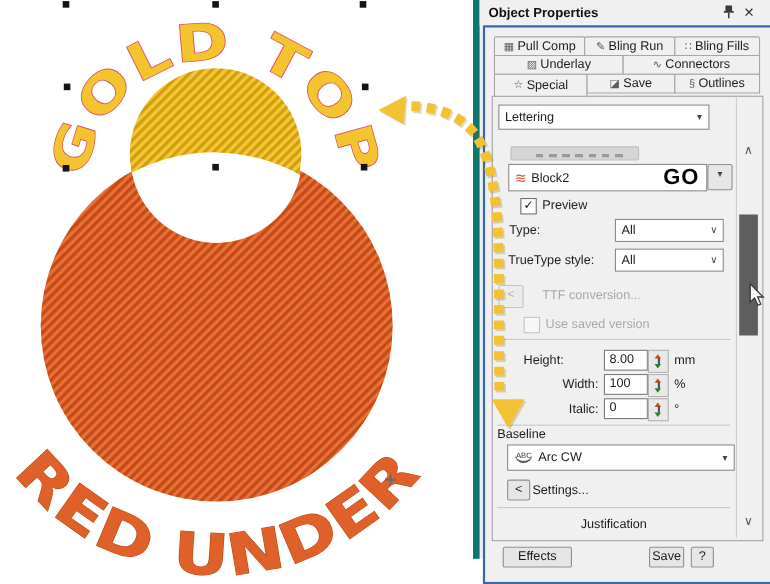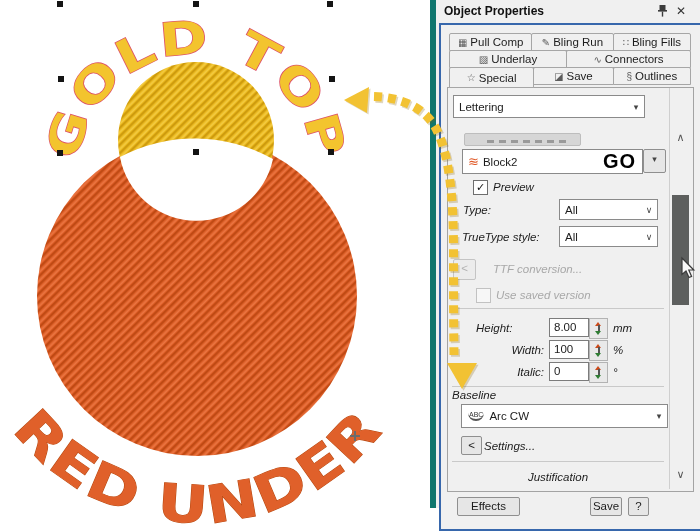--- a/index.html
+++ b/index.html
@@ -25,21 +25,21 @@
   .scrollthumb{position:absolute;left:236px;top:195px;width:17px;height:110px;background:#5d5f5e;}
   .scrollarrow{position:absolute;left:236px;width:17px;height:14px;text-align:center;color:#555;font-size:11px;line-height:13px;}
   
   .combo{position:absolute;background:#fff;border:1px solid #8a8a8a;display:flex;align-items:center;}
   .combo .val{padding-left:5px;flex:1;}
   .combo .dd{width:16px;text-align:center;color:#444;font-size:9px;}
   .grayclip{position:absolute;background:#d6d6d6;border:1px solid #bdbdbd;border-radius:2px;overflow:hidden;}
   .grayclip i{display:block;height:3px;margin:6px 10px 0 22px;background:repeating-linear-gradient(90deg,#9a9a9a 0 7px,#d6d6d6 7px 12px);}
   .cb{position:absolute;width:13px;height:13px;background:#fff;border:1px solid #6e6e6e;text-align:center;line-height:12px;font-size:11px;font-weight:bold;color:#111;}
   .cb.dis{border-color:#c2c2c2;background:#f7f7f7;}
-  .lbl{position:absolute;white-space:nowrap;font-style:italic;}
+  .lbl{position:absolute;white-space:nowrap;}
   .dis-t{color:#a8a8a8;}
   .inp{position:absolute;background:#fff;border:1px solid #7c7c7c;padding:2px 0 0 4px;font-size:11.5px;}
   .spin{position:absolute;width:17px;height:19px;background:#e9e9e9;border:1px solid #b3b3b3;}
   .spin .u{position:absolute;left:5px;top:3px;width:0;height:0;border-left:3.5px solid transparent;border-right:3.5px solid transparent;border-bottom:4px solid #cc4a1a;}
   .spin .m{position:absolute;left:8px;top:6px;width:1.5px;height:6px;background:#555;}
   .spin .d{position:absolute;left:5px;bottom:3px;width:0;height:0;border-left:3.5px solid transparent;border-right:3.5px solid transparent;border-top:4px solid #2f7d33;}
   .hr{position:absolute;height:1px;background:#c9c9c9;}
   .btn{position:absolute;background:#e6e6e6;border:1px solid #8f8f8f;border-radius:2px;text-align:center;font-size:11.5px;padding-top:2px;}
   .btn.dis{background:#ececec;border-color:#c4c4c4;color:#b2b2b2;}
   .zig{color:#e05a28;font-size:13px;letter-spacing:-1px;}

